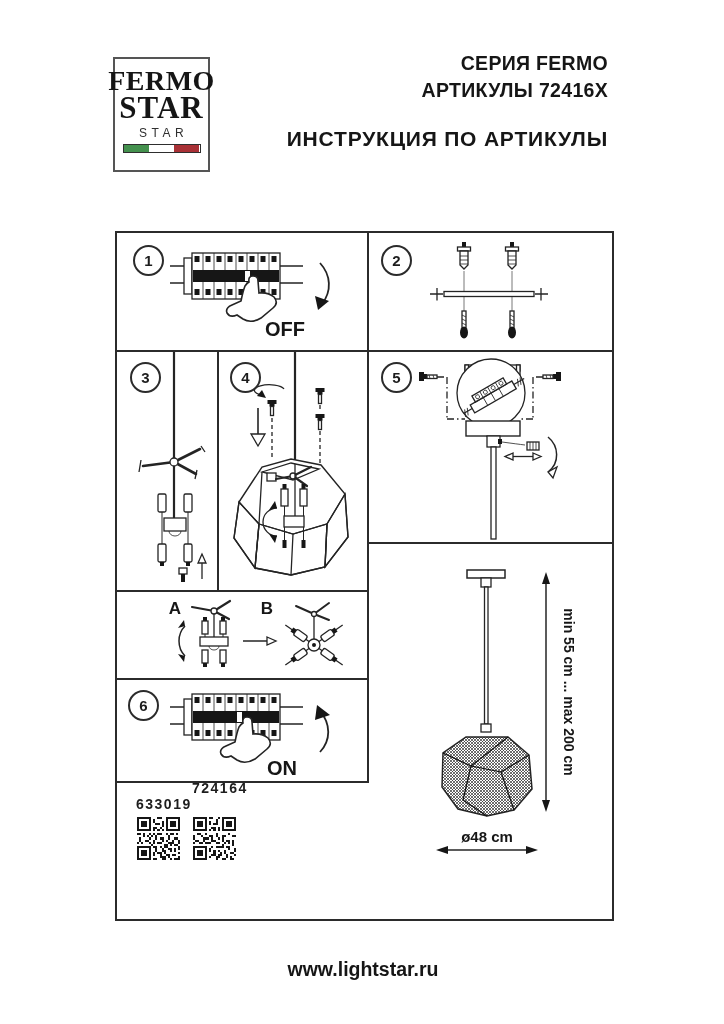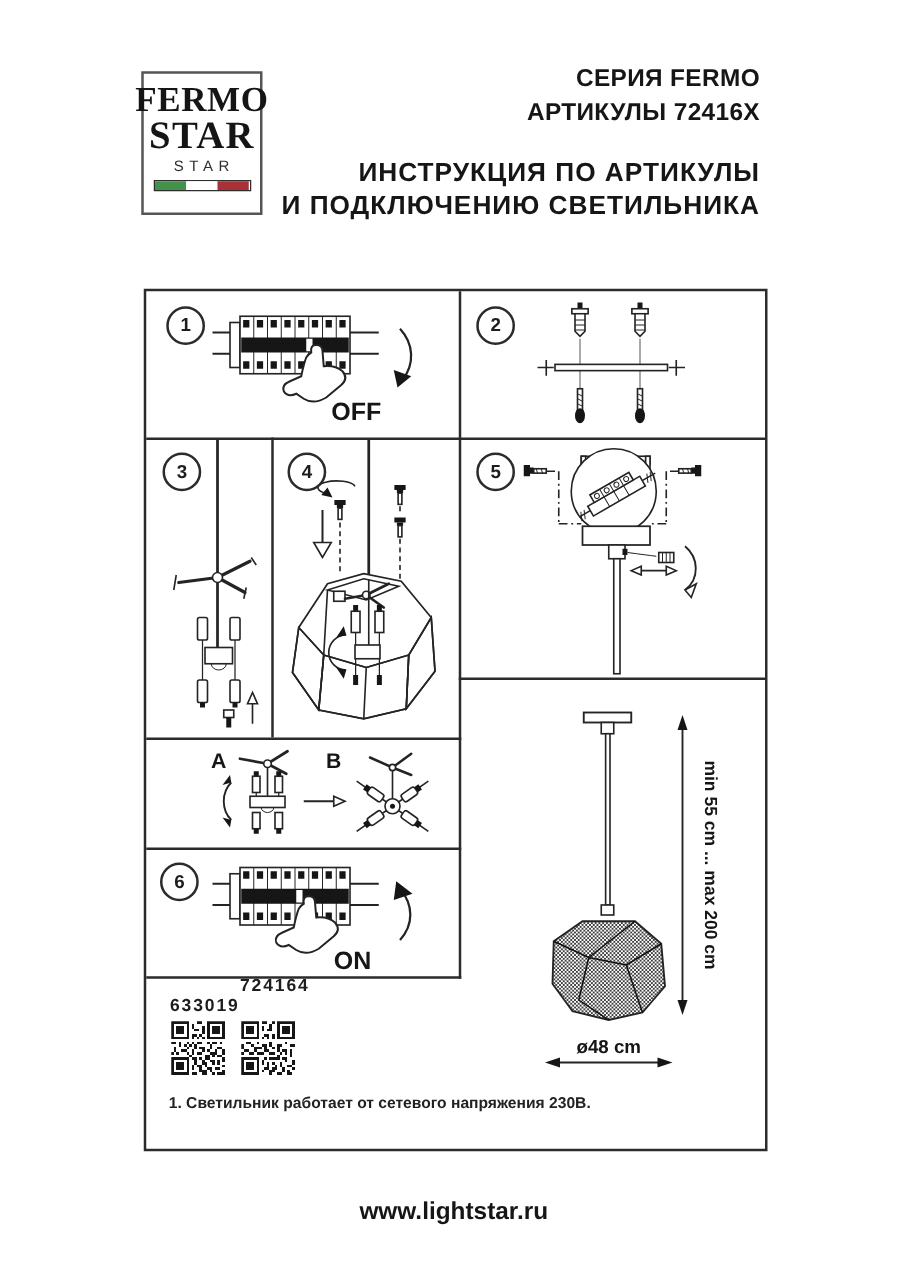--- a/index.html
+++ b/index.html
@@ -64,21 +64,20 @@
       <div style="background:#a93136"></div>
     </div>
   </div>
 
   <div class="abs hdr hdr-top">
     <div>СЕРИЯ FERMO</div>
     <div>АРТИКУЛЫ 72416X</div>
   </div>
   <div class="abs hdr hdr-title">
     <div>ИНСТРУКЦИЯ ПО АРТИКУЛЫ</div>
-    <div>И ПОДКЛЮЧЕНИЮ СВЕТИЛЬНИКА</div>
   </div>
 
   <div class="abs gridbox">
 
     <div class="gl" style="left:0;top:117px;width:495px;height:2px"></div>
     <div class="gl" style="left:250px;top:0;width:2px;height:550px"></div>
     <div class="gl" style="left:100px;top:117px;width:2px;height:240px"></div>
     <div class="gl" style="left:0;top:357px;width:252px;height:2px"></div>
     <div class="gl" style="left:250px;top:309px;width:245px;height:2px"></div>
     <div class="gl" style="left:0;top:445px;width:252px;height:2px"></div>
@@ -416,18 +415,17 @@
     </svg>
 
     <svg class="qr" style="left:76px;top:584px" width="43" height="43" viewBox="0 0 21 21" shape-rendering="crispEdges">
       <path fill="#161616" d="M0,0h7v7h-7z M14,0h7v7h-7z M0,14h7v7h-7z"></path>
       <path fill="#ffffff" d="M1,1h5v5h-5z M15,1h5v5h-5z M1,15h5v5h-5z"></path>
       <path fill="#161616" d="M2,2h3v3h-3z M16,2h3v3h-3z M2,16h3v3h-3z"></path>
       <path fill="#161616" d="M8,0h2v1h-2z M11,1h1v2h-1z M8,2h1v2h-1z M10,3h2v1h-2z M12,0h1v1h-1z M9,5h2v1h-2z M12,5h1v1h-1z M8,6h1v1h-1z M10,6h1v1h-1z M12,6h1v1h-1z M6,8h1v1h-1z M6,10h1v1h-1z M6,12h1v1h-1z M0,9h1v2h-1z M2,8h2v1h-2z M4,9h1v1h-1z M1,11h2v1h-2z M3,12h2v1h-2z M5,10h1v2h-1z M0,12h1v1h-1z M7,10h1v1h-1z M7,12h1v1h-1z M8,9h2v1h-2z M11,8h1v2h-1z M9,10h1v2h-1z M12,10h1v1h-1z M10,11h1v1h-1z M8,12h1v1h-1z M11,12h2v1h-2z M14,9h2v1h-2z M17,8h1v1h-1z M19,9h2v1h-2z M14,10h1v2h-1z M16,11h2v1h-2z M19,11h1v2h-1z M15,12h1v1h-1z M17,12h1v1h-1z M9,14h1v1h-1z M11,14h2v1h-2z M8,15h1v2h-1z M10,16h1v2h-1z M12,16h1v1h-1z M9,18h2v1h-2z M11,19h1v2h-1z M8,19h1v1h-1z M12,18h1v2h-1z M14,13h1v2h-1z M16,14h2v1h-2z M19,13h1v1h-1z M20,15h1v2h-1z M15,16h1v2h-1z M17,15h1v1h-1z M18,17h2v1h-2z M13,17h1v2h-1z M16,18h1v2h-1z M14,20h2v1h-2z M18,19h1v2h-1z M20,18h1v1h-1z M19,20h1v1h-1z M13,14h1v1h-1z"></path>
     </svg>
 
     <div class="abs notes">
-      <div>1. Светильник работает от сетевого напряжения 230В.</div>
     </div>
   </div>
 
   <div class="abs footer">www.lightstar.ru</div>
 </div>
 
 </body></html>

